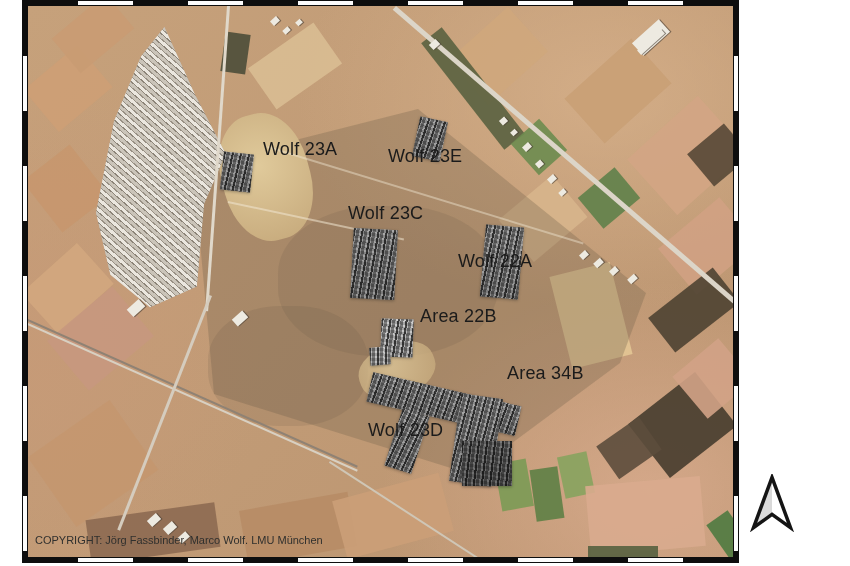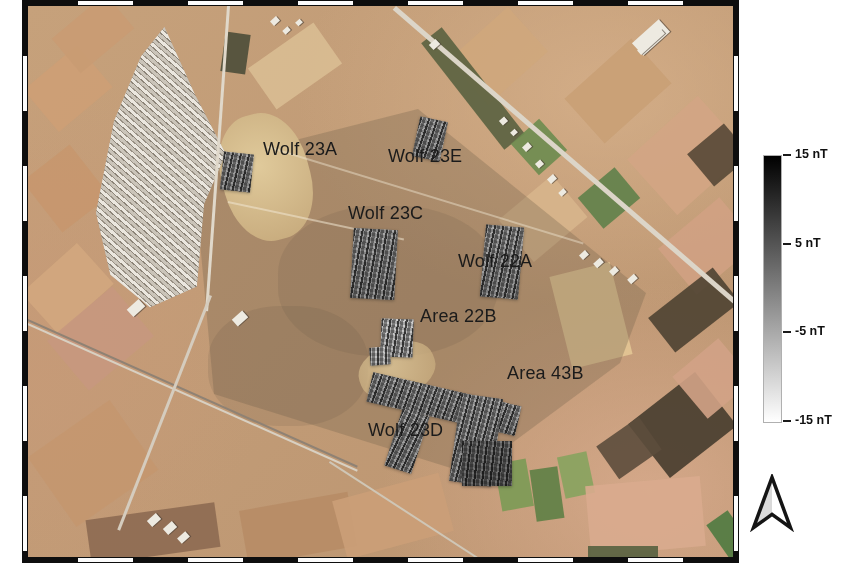--- a/index.html
+++ b/index.html
@@ -138,38 +138,26 @@
         <div class="mag " style="left: 427px; top: 390px; width: 42px; height: 88px; transform: rotate(8deg);"></div>
         <div class="mag dk" style="left: 434px; top: 435px; width: 50px; height: 45px; transform: rotate(0deg);"></div>
         <div class="mag " style="left: 365px; top: 405px; width: 28px; height: 60px; transform: rotate(18deg);"></div>
       </div>
     <div id="labels-layer">
         <div class="area-label" style="left: 235px; top: 133px;">Wolf 23A</div>
         <div class="area-label" style="left: 360px; top: 140px;">Wolf 23E</div>
         <div class="area-label" style="left: 320px; top: 197px;">Wolf 23C</div>
         <div class="area-label" style="left: 430px; top: 245px;">Wolf 22A</div>
         <div class="area-label" style="left: 392px; top: 300px;">Area 22B</div>
-        <div class="area-label" style="left: 479px; top: 357px;">Area 43B</div>
+        <div class="area-label" style="left: 479px; top: 357px;">Area 34B</div>
         <div class="area-label" style="left: 340px; top: 414px;">Wolf 23D</div>
       </div>
+    <div class="copyright">COPYRIGHT: Jörg Fassbinder, Marco Wolf. LMU München</div>
   </div>
 
-  <div class="legend">
-    <div class="legend-bar"></div>
-    <div id="legend-ticks">
-        <div class="legend-tick" style="top: -1px;"></div>
-        <div class="legend-tick-label" style="top: -8px;">15 nT</div>
-        <div class="legend-tick" style="top: 88px;"></div>
-        <div class="legend-tick-label" style="top: 81px;">5 nT</div>
-        <div class="legend-tick" style="top: 176px;"></div>
-        <div class="legend-tick-label" style="top: 169px;">-5 nT</div>
-        <div class="legend-tick" style="top: 265px;"></div>
-        <div class="legend-tick-label" style="top: 258px;">-15 nT</div>
-      </div>
-  </div>
 
   <svg class="north-arrow" viewBox="0 0 50 64">
     <path d="M25 3 L46 60 L25 45 L4 60 Z" fill="#ffffff" stroke="none"></path>
     <path d="M25 3 L25 45 L4 60 Z" fill="#d9d9d9" stroke="none"></path>
     <path d="M25 3 L46 60 L25 45 L4 60 Z" fill="none" stroke="#141414" stroke-width="4" stroke-linejoin="miter"></path>
   </svg>
 
 </div>
 
 </body></html>

